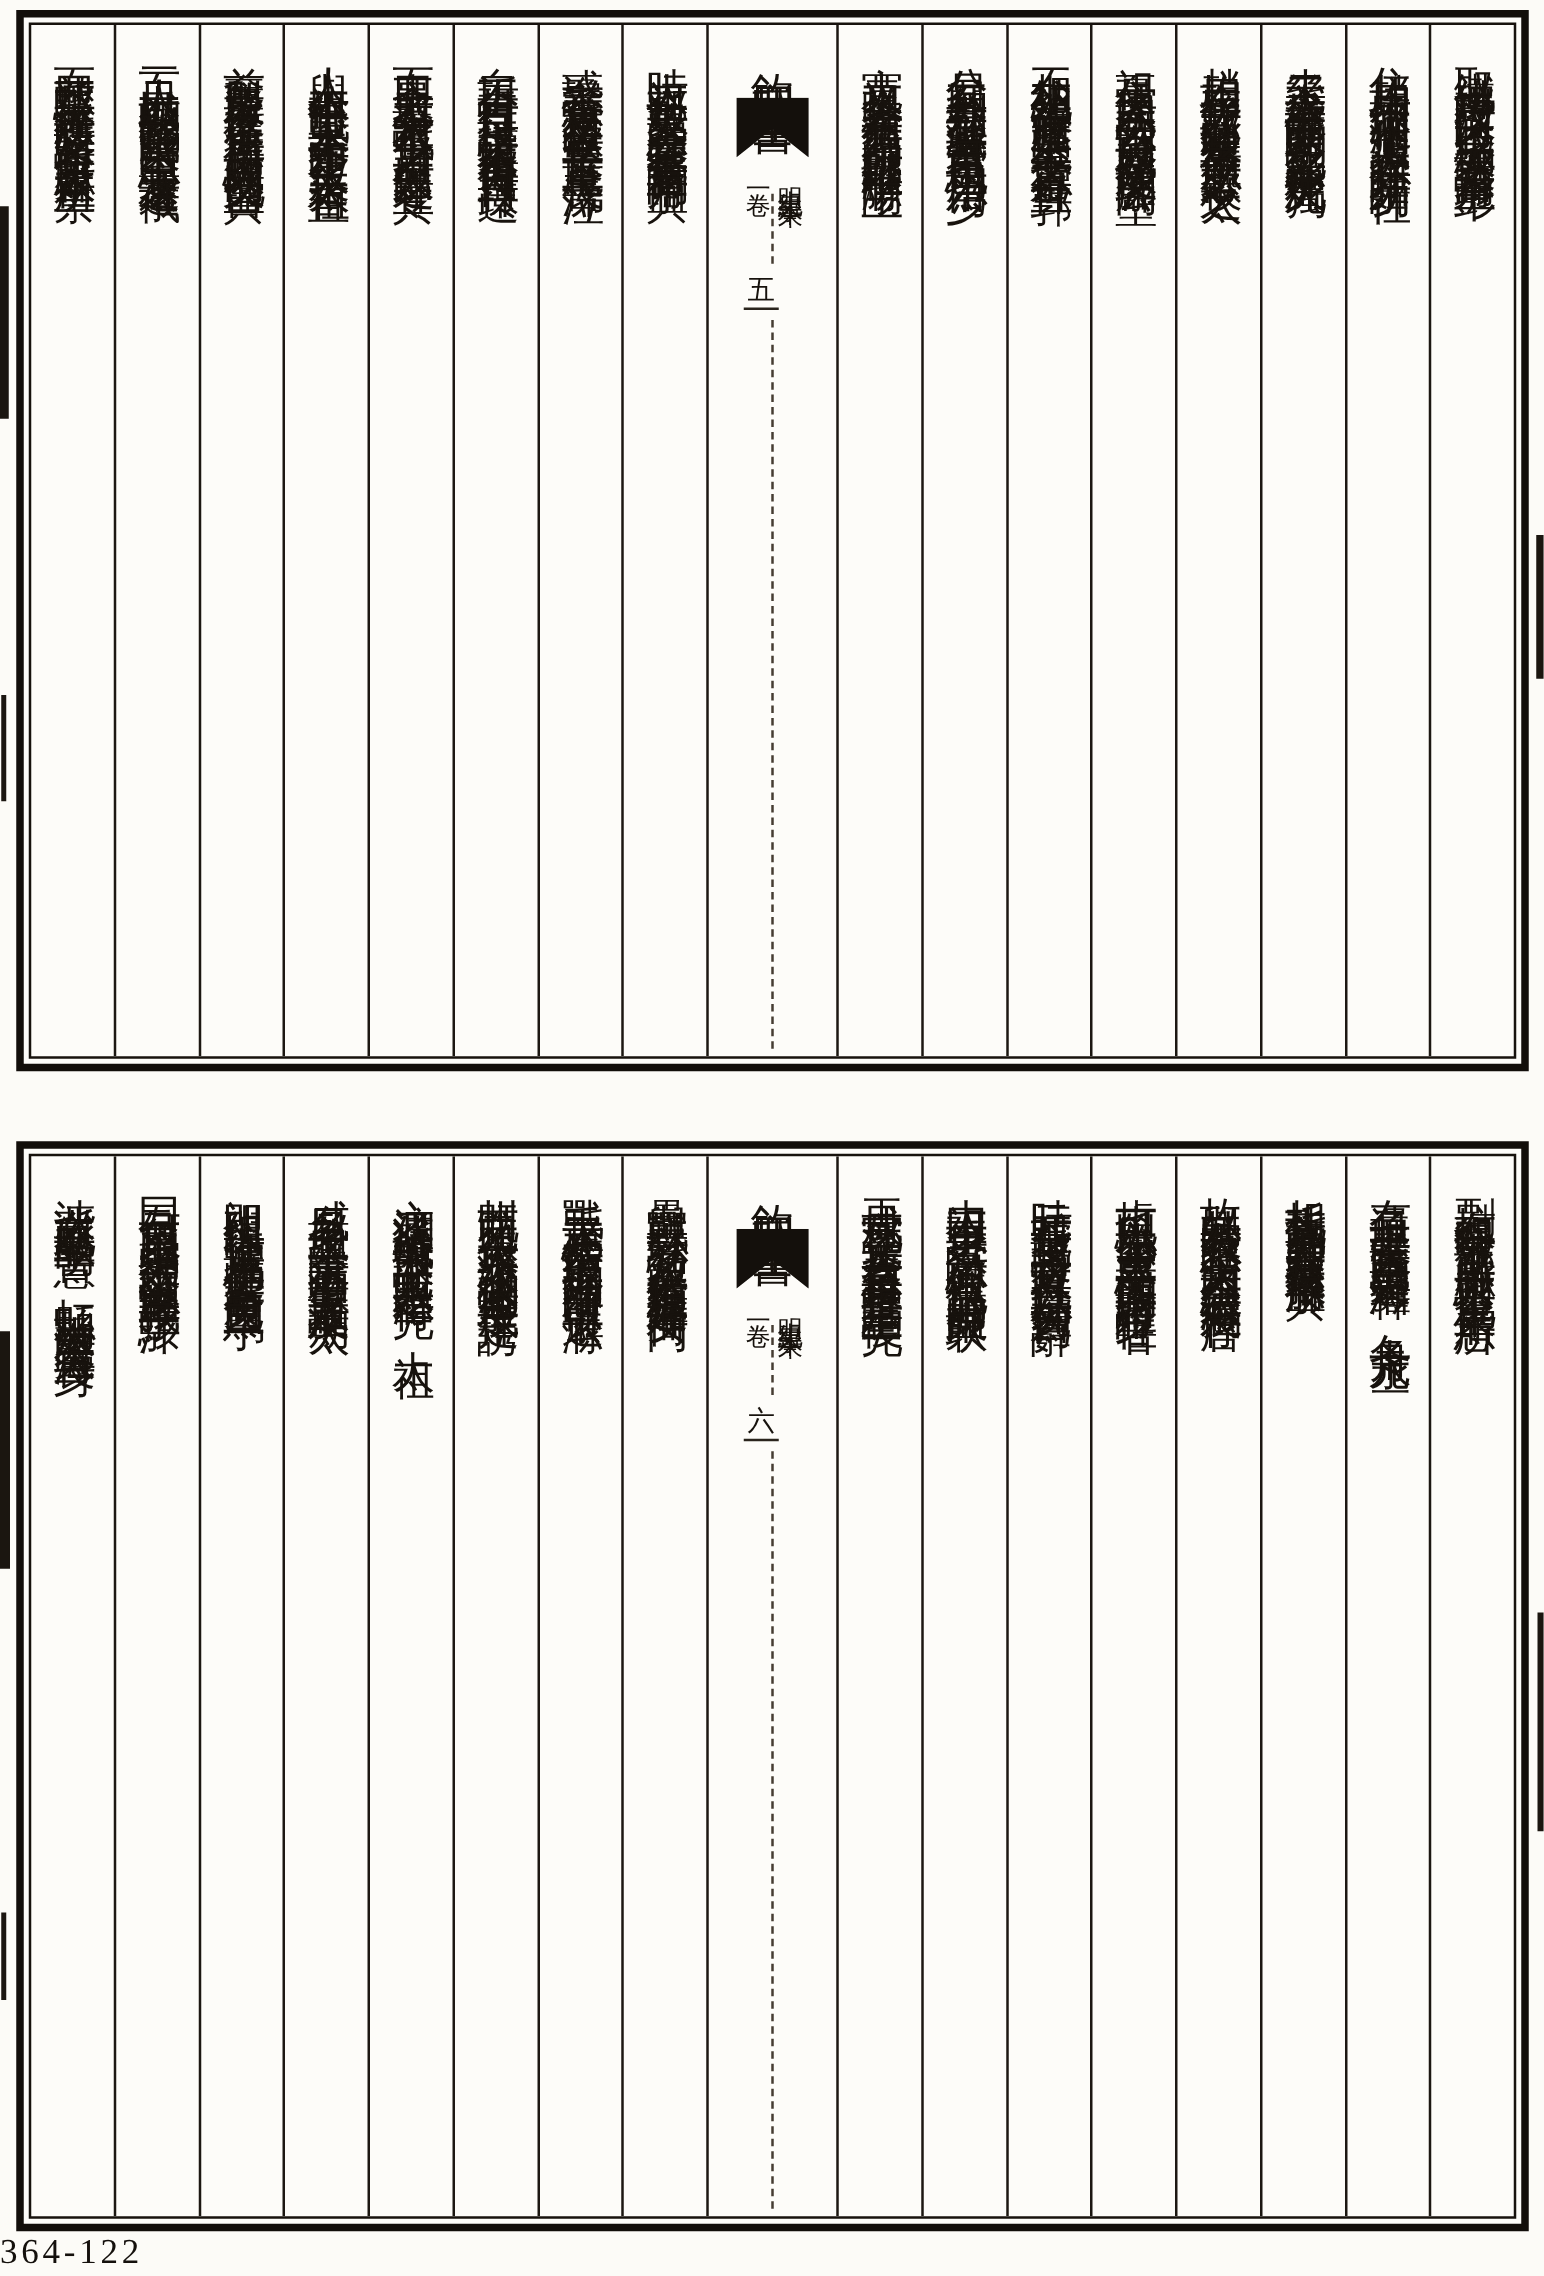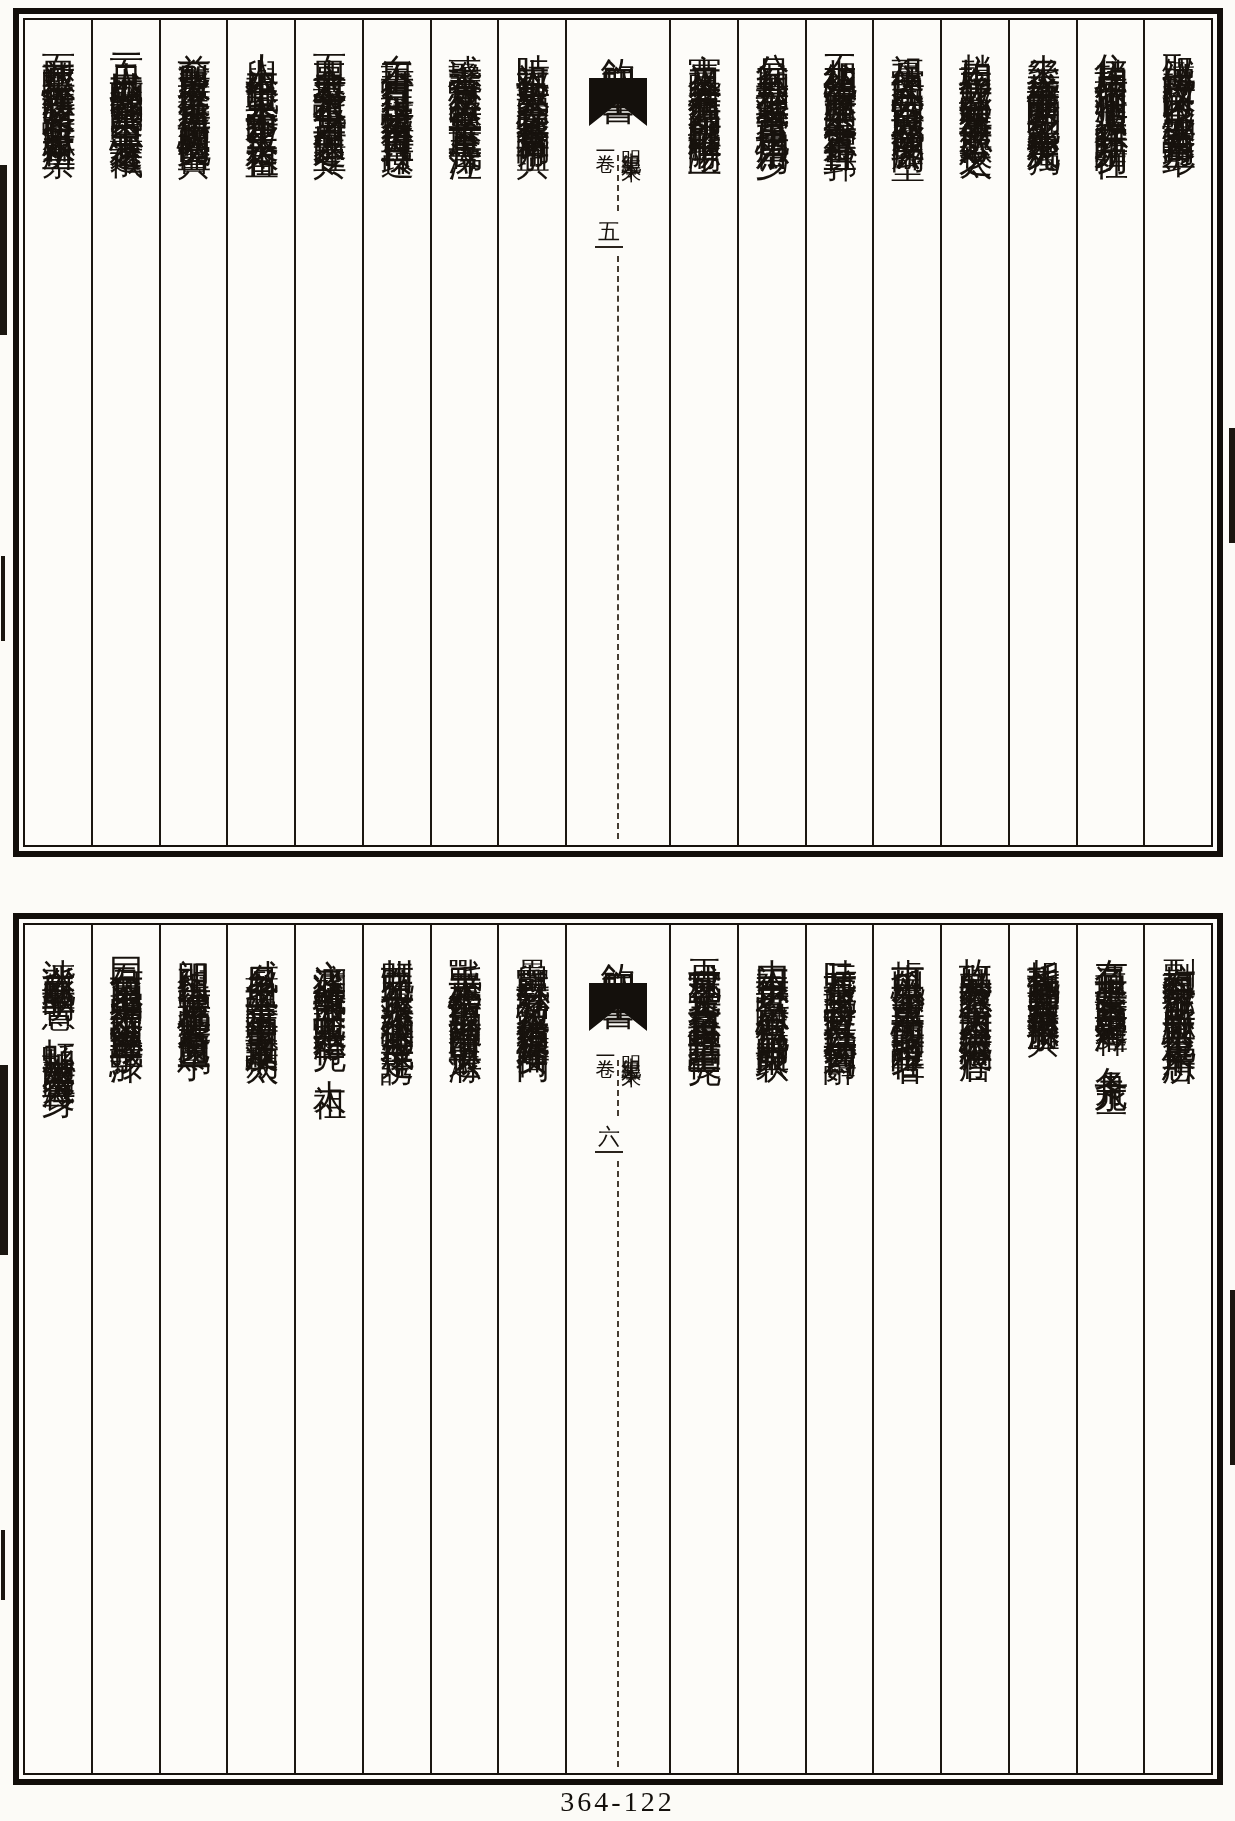--- a/index.html
+++ b/index.html
@@ -62,21 +62,21 @@
   .dash-1 { flex:0 0 56px; max-height:56px; }
   .dash-2 { flex:1 1 auto; }
   .folio-num {
     font-size:22px; line-height:1;
     border-bottom:2px solid #2a241d;
     padding:0 3px 3px;
     margin:4px 18px 2px 0;
   }
   .footer {
     position:absolute; top:1786px; left:0; width:100%;
-    text-align:center; font-size:28px; letter-spacing:3px;
+    text-align:left; font-size:28px; letter-spacing:3px;
     color:#14100c;
   }
   .smudge { position:absolute; background:#1b1610; }
   .sm-1 { left:0;     top:165px;  width:7px; height:170px; }
   .sm-2 { left:1px;   top:556px;  width:4px; height:85px;  }
   .sm-3 { left:0;     top:1065px; width:8px; height:190px; }
   .sm-4 { left:1px;   top:1530px; width:4px; height:70px;  }
   .sm-5 { left:1229px; top:428px;  width:6px; height:115px; }
   .sm-6 { left:1230px; top:1290px; width:5px; height:175px; }
 </style>

